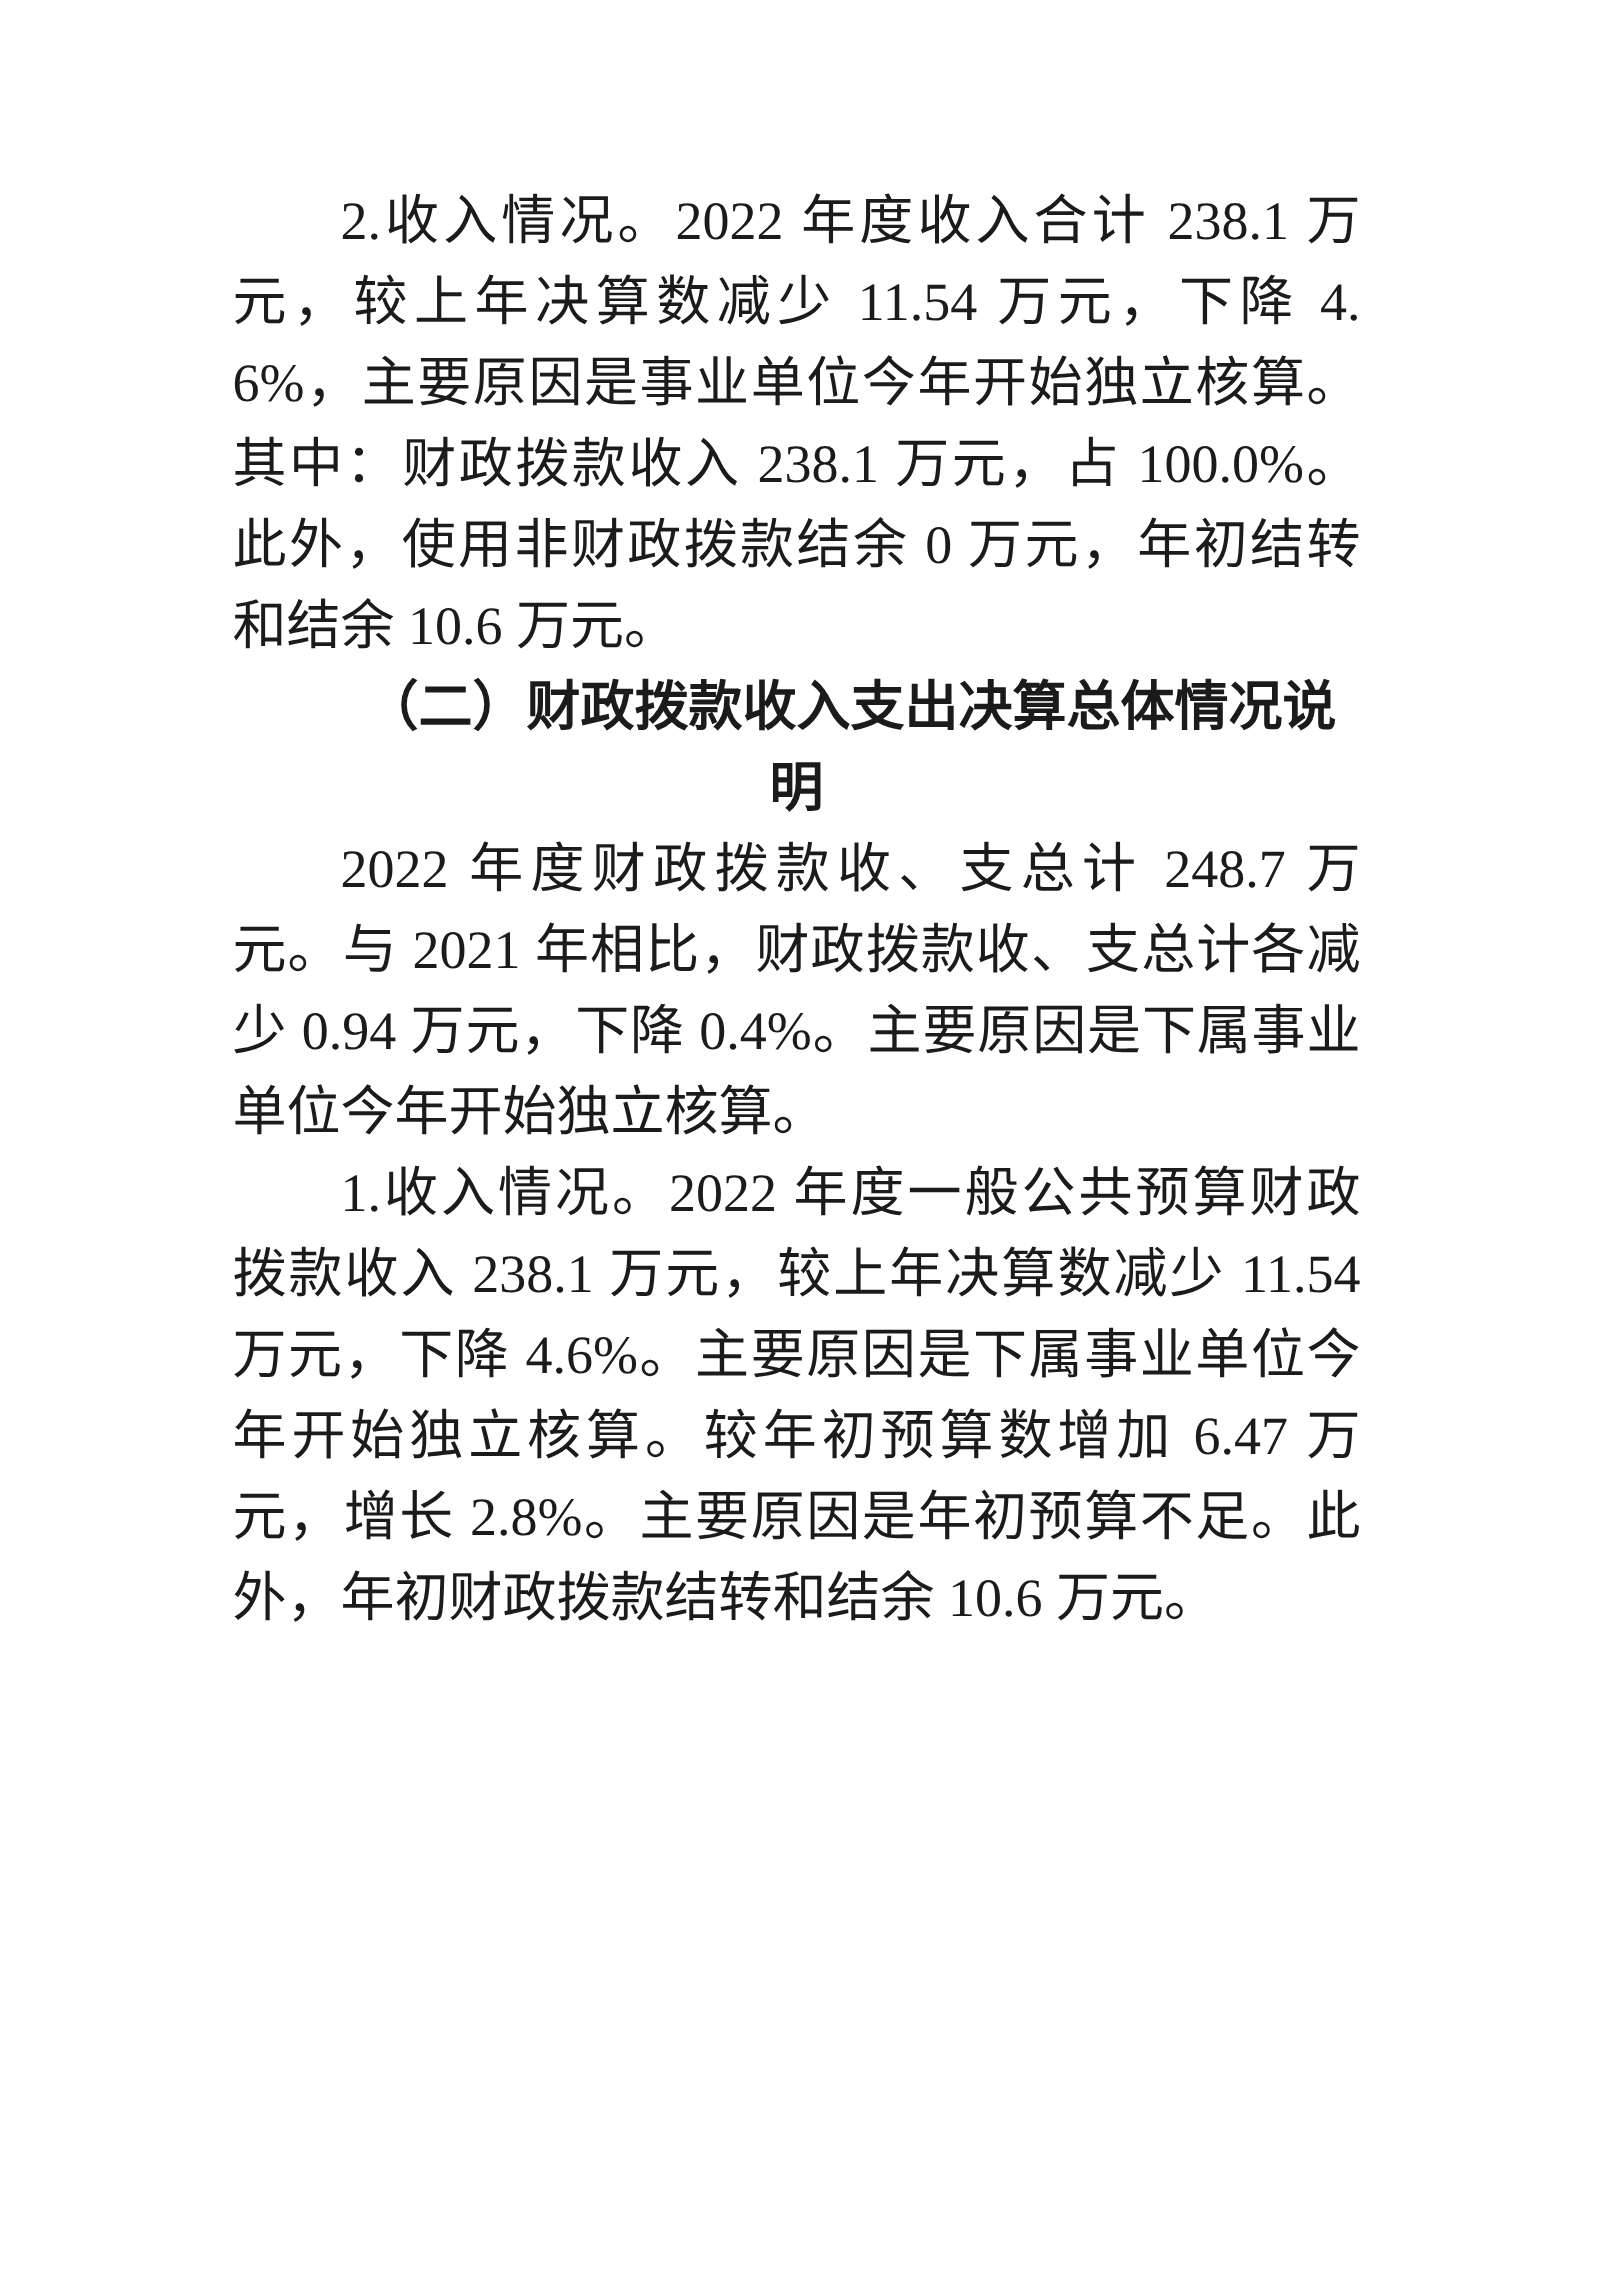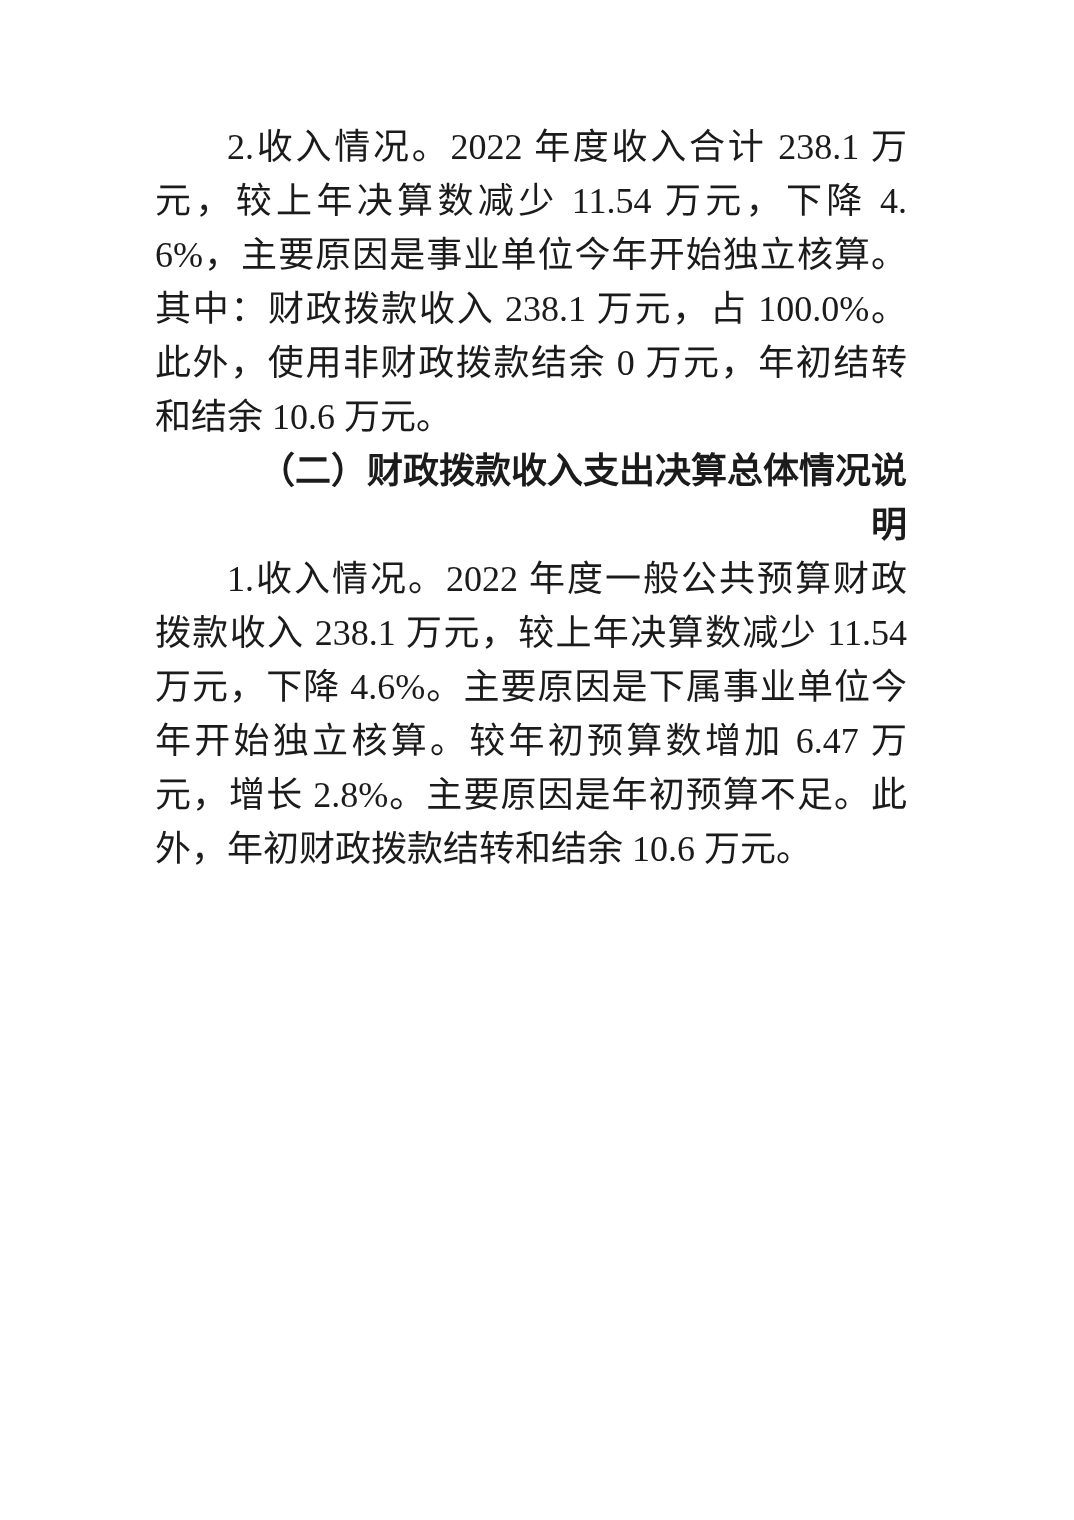--- a/index.html
+++ b/index.html
@@ -27,25 +27,26 @@
     text-justify: inter-ideograph;
   }
   .doc-content p {
     margin: 0;
     padding: 0;
     text-indent: 2em;
     word-break: break-all;
   }
   .doc-content p.heading {
     font-weight: bold;
-    text-align: right;
+    text-align: center;
   }
 </style>
 </head>
 <body>
 
 <div class="page">
   <div class="doc-content">
     <p>2.收入情况。2022 年度收入合计 238.1 万元，较上年决算数减少 11.54 万元，下降 4.6%，主要原因是事业单位今年开始独立核算。其中：财政拨款收入 238.1 万元，占 100.0%。此外，使用非财政拨款结余 0 万元，年初结转和结余 10.6 万元。</p>
     <p class="heading">（二）财政拨款收入支出决算总体情况说明</p>
+    <p>2022 年度财政拨款收、支总计 248.7 万元。与 2021 年相比，财政拨款收、支总计各减少 0.94 万元，下降 0.4%。主要原因是下属事业单位今年开始独立核算。</p>
     <p>1.收入情况。2022 年度一般公共预算财政拨款收入 238.1 万元，较上年决算数减少 11.54 万元，下降 4.6%。主要原因是下属事业单位今年开始独立核算。较年初预算数增加 6.47 万元，增长 2.8%。主要原因是年初预算不足。此外，年初财政拨款结转和结余 10.6 万元。</p>
   </div>
 </div>
 
 </body></html>

